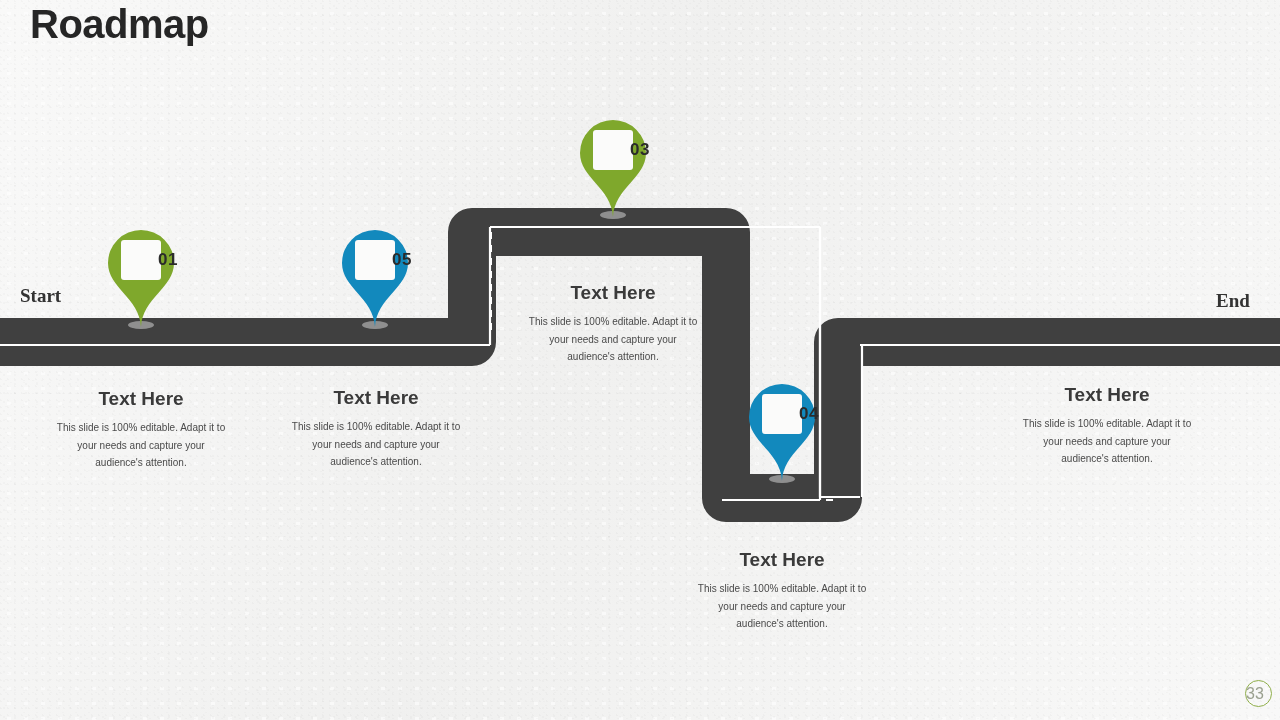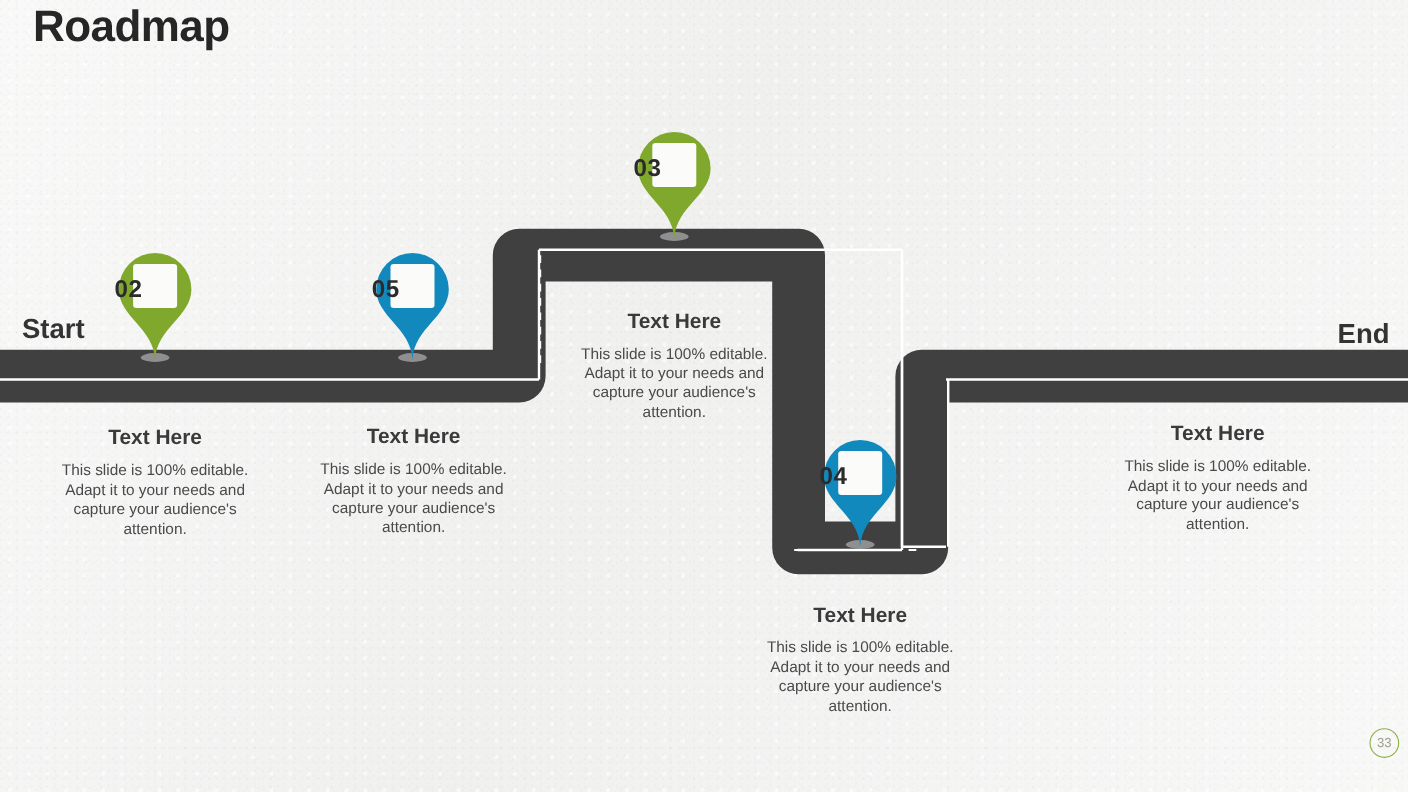--- a/index.html
+++ b/index.html
@@ -45,79 +45,79 @@
     position: absolute;
     left: 0;
     top: 0;
     width: 1280px;
     height: 720px;
   }
 
   
   .edge-label {
     position: absolute;
-    font-size: 25px;
+    font-size: 19px;
     font-weight: bold;
     color: #333333;
+    font-family: Liberation Serif, serif;
   }
   #label-start { left: 20px; top: 285px; }
   #label-end   { left: 1216px; top: 290px; }
 
   
   .pin {
     position: absolute;
     width: 74px;
     height: 104px;
   }
   .pin svg { display: block; width: 74px; height: 104px; }
   .pin-number {
     position: absolute;
     left: 0;
     top: 14px;
     width: 74px;
-    text-align: left;
-    font-size: 22px;
+    text-align: right;
+    font-size: 17px;
     font-weight: bold;
     color: #2b2b2b;
     letter-spacing: 0.5px;
     pointer-events: none;
   }
 
   
   .text-block {
     position: absolute;
     text-align: center;
   }
   .tb-title {
     font-size: 19px;
     font-weight: bold;
     color: #3a3a3a;
     margin-bottom: 9px;
     white-space: nowrap;
     text-align: center;
   }
   .tb-body {
-    font-size: 14px;
+    font-size: 10px;
     line-height: 17.5px;
     color: #4a4a4a;
   }
 
   
   #page-number {
     position: absolute;
     left: 1245px;
-    top: 662px;
+    top: 680px;
     width: 25px;
     height: 25px;
     border: 1px solid #8fae4a;
     border-radius: 50%;
     color: #9aa08f;
-    font-size: 12px;
+    font-size: 16px;
     line-height: 25px;
-    text-align: center;
   }
 </style>
 </head>
 <body>
 
 <div id="slide">
 
   <div id="page-title">Roadmap</div>
 
   <svg id="road-layer" viewBox="0 0 1280 720" xmlns="http://www.w3.org/2000/svg">
@@ -171,42 +171,42 @@
 
   <div class="edge-label" id="label-start">Start</div>
   <div class="edge-label" id="label-end">End</div>
 
   <div class="pin" style="left:104px; top:226px;">
     <svg viewBox="0 0 74 104" xmlns="http://www.w3.org/2000/svg">
       <ellipse cx="37" cy="99" rx="13" ry="4" fill="#9e9e9e" opacity="0.85"></ellipse>
       <path d="M37 101 C 35.6 72, 4 62, 4 37 A 33 33 0 1 1 70 37 C 70 62, 38.4 72, 37 101 Z" fill="#7fa82c"></path>
       <rect x="17" y="14" width="40" height="40" rx="3" fill="#fbfbfa"></rect>
     </svg>
-    <div class="pin-number" style="top:24px;">02</div>
+    <div class="pin-number" style="top:24px;">01</div>
   </div>
 
   <div class="pin" style="left:338px; top:226px;">
     <svg viewBox="0 0 74 104" xmlns="http://www.w3.org/2000/svg">
       <ellipse cx="37" cy="99" rx="13" ry="4" fill="#9e9e9e" opacity="0.85"></ellipse>
       <path d="M37 101 C 35.6 72, 4 62, 4 37 A 33 33 0 1 1 70 37 C 70 62, 38.4 72, 37 101 Z" fill="#1289bd"></path>
       <rect x="17" y="14" width="40" height="40" rx="3" fill="#fbfbfa"></rect>
     </svg>
     <div class="pin-number" style="top:24px;">05</div>
   </div>
 
   <div class="pin" style="left:576px; top:116px;">
     <svg viewBox="0 0 74 104" xmlns="http://www.w3.org/2000/svg">
       <ellipse cx="37" cy="99" rx="13" ry="4" fill="#9e9e9e" opacity="0.85"></ellipse>
       <path d="M37 101 C 35.6 72, 4 62, 4 37 A 33 33 0 1 1 70 37 C 70 62, 38.4 72, 37 101 Z" fill="#7fa82c"></path>
       <rect x="17" y="14" width="40" height="40" rx="3" fill="#fbfbfa"></rect>
     </svg>
     <div class="pin-number" style="top:24px;">03</div>
   </div>
 
-  <div class="pin" style="left:745px; top:396px;">
+  <div class="pin" style="left:745px; top:380px;">
     <svg viewBox="0 0 74 104" xmlns="http://www.w3.org/2000/svg">
       <ellipse cx="37" cy="99" rx="13" ry="4" fill="#9e9e9e" opacity="0.85"></ellipse>
       <path d="M37 101 C 35.6 72, 4 62, 4 37 A 33 33 0 1 1 70 37 C 70 62, 38.4 72, 37 101 Z" fill="#1289bd"></path>
       <rect x="17" y="14" width="40" height="40" rx="3" fill="#fbfbfa"></rect>
     </svg>
     <div class="pin-number" style="top:24px;">04</div>
   </div>
 
 
   <div class="text-block" style="left:55px; top:388px; width:172px;">

